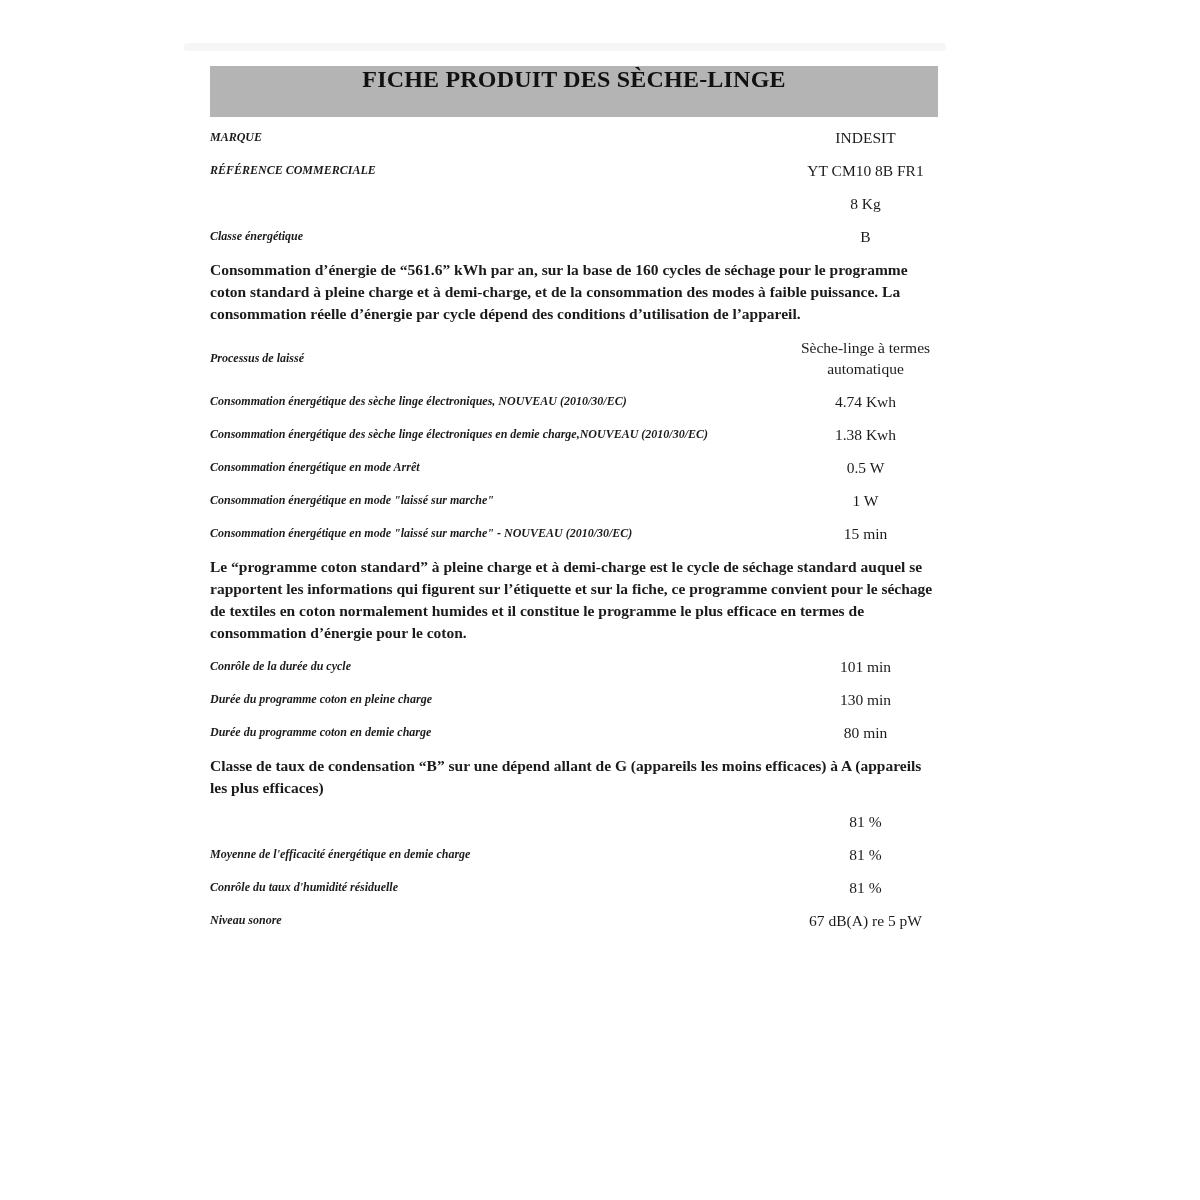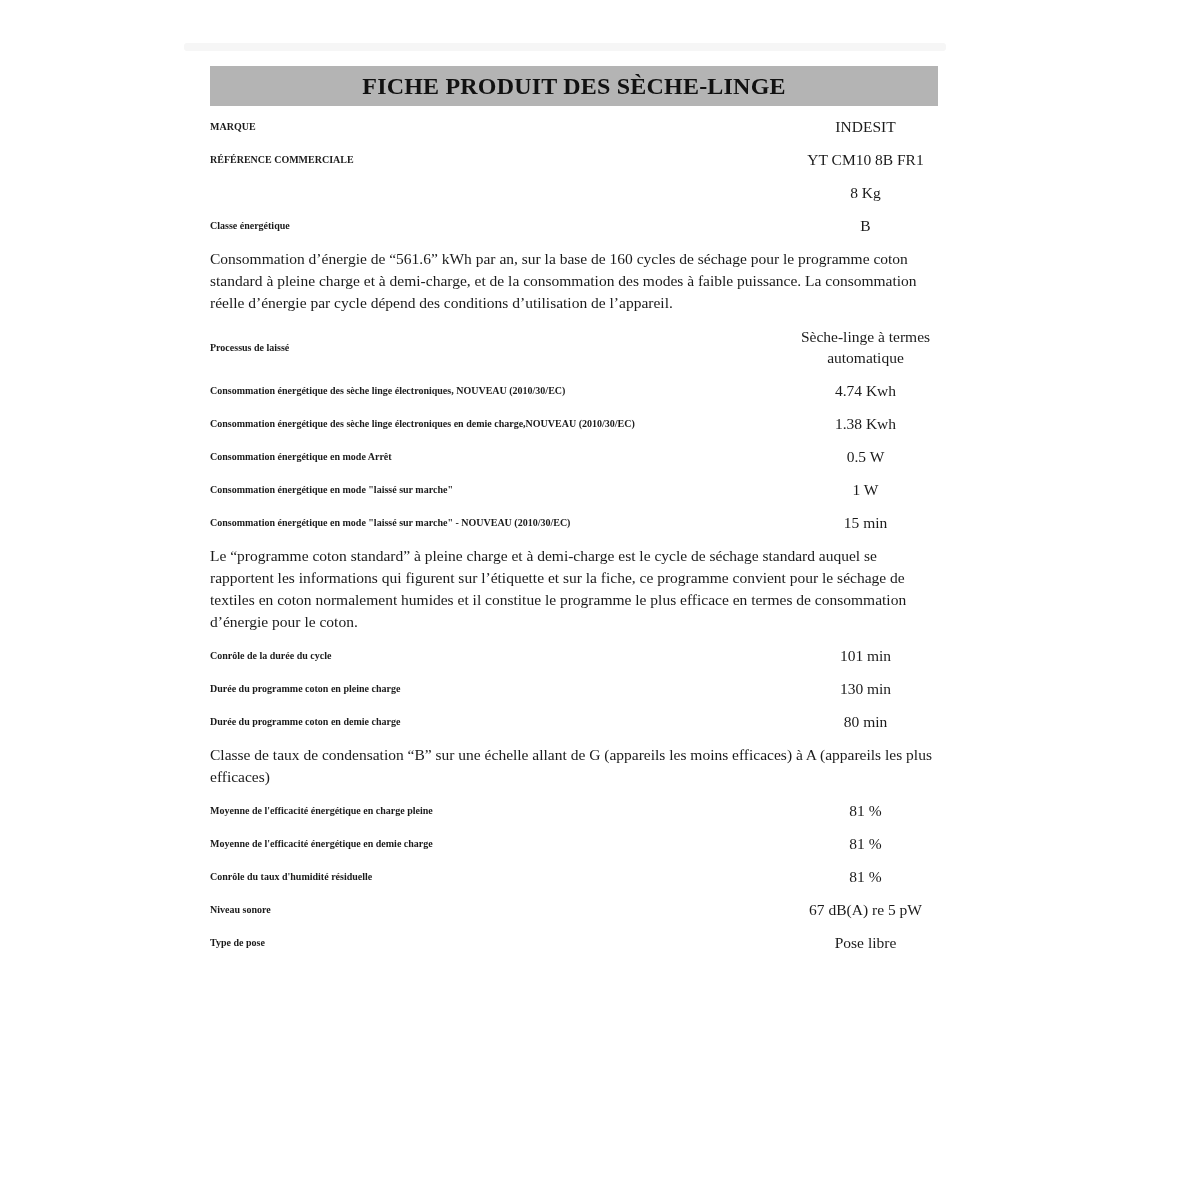--- a/index.html
+++ b/index.html
@@ -15,43 +15,44 @@
     color:var(--text);
   }
   .top-edge{
     position:absolute;left:184px;top:43px;width:762px;height:8px;
     background:#f6f6f6;border-radius:3px;
   }
   .sheet{
     position:absolute;left:210px;top:66px;width:728px;
   }
   .sheet-header{
-    height:40px;background:var(--header-bg);
-    display:flex;align-items:center;justify-content:center;
+    height:51px;background:var(--header-bg);
+    display:flex;justify-content:center;
   }
   .sheet-header h1{
     font-size:24px;font-weight:bold;letter-spacing:.2px;color:#111;
     font-family:"Liberation Serif","DejaVu Serif",serif;
   }
   .spec-list{padding-top:10px;}
   .spec-row{
     display:flex;align-items:center;margin-bottom:12px;
   }
   .spec-label{
     flex:0 0 560px;max-width:560px;
-    font-weight:bold;font-size:10px;line-height:21px;
+    font-weight:bold;font-size:12px;line-height:21px;
     padding-right:14px;
+    font-style:italic;
   }
   .spec-value{
     margin-left:auto;width:145px;
     font-weight:normal;font-size:15.5px;line-height:21px;
     text-align:center;
   }
   .paragraph{
-    font-weight:normal;font-size:15.5px;line-height:22px;
+    font-weight:bold;font-size:15.5px;line-height:22px;
     margin-bottom:12px;
   }
 </style>
 </head>
 <body>
 
 <div class="top-edge"></div>
 
 <div class="sheet">
   <div class="sheet-header">
@@ -104,35 +105,30 @@
     <div class="spec-value">101 min</div>
   </div>
       <div class="spec-row">
     <div class="spec-label">Durée du programme coton en pleine charge</div>
     <div class="spec-value">130 min</div>
   </div>
       <div class="spec-row">
     <div class="spec-label">Durée du programme coton en demie charge</div>
     <div class="spec-value">80 min</div>
   </div>
-      <div class="paragraph">Classe de taux de condensation “B” sur une échelle allant de G (appareils les moins efficaces) à A (appareils les plus efficaces)</div>
+      <div class="paragraph">Classe de taux de condensation “B” sur une dépend allant de G (appareils les moins efficaces) à A (appareils les plus efficaces)</div>
       <div class="spec-row">
-    <div class="spec-label">Moyenne de l'efficacité énergétique en charge pleine</div>
     <div class="spec-value">81 %</div>
   </div>
       <div class="spec-row">
     <div class="spec-label">Moyenne de l'efficacité énergétique en demie charge</div>
     <div class="spec-value">81 %</div>
   </div>
       <div class="spec-row">
     <div class="spec-label">Conrôle du taux d'humidité résiduelle</div>
     <div class="spec-value">81 %</div>
   </div>
       <div class="spec-row">
     <div class="spec-label">Niveau sonore</div>
     <div class="spec-value">67 dB(A) re 5 pW</div>
   </div>
-      <div class="spec-row">
-    <div class="spec-label">Type de pose</div>
-    <div class="spec-value">Pose libre</div>
-  </div>
     </div>
 </div>
 
 </body></html>

